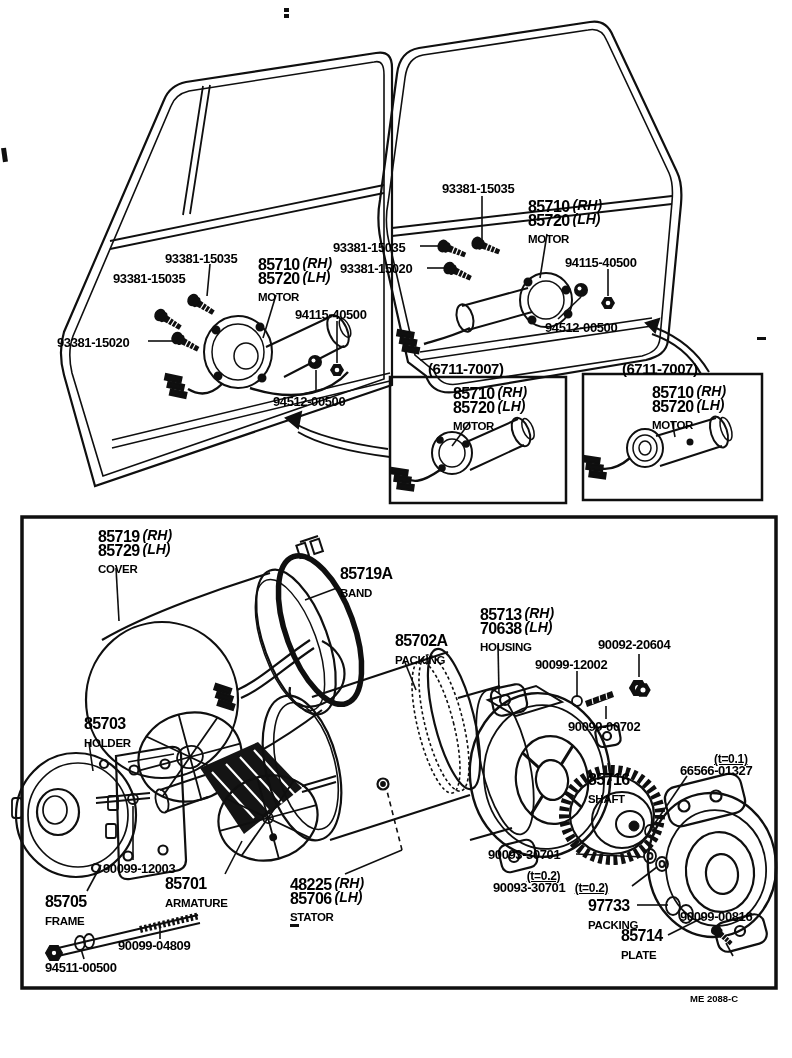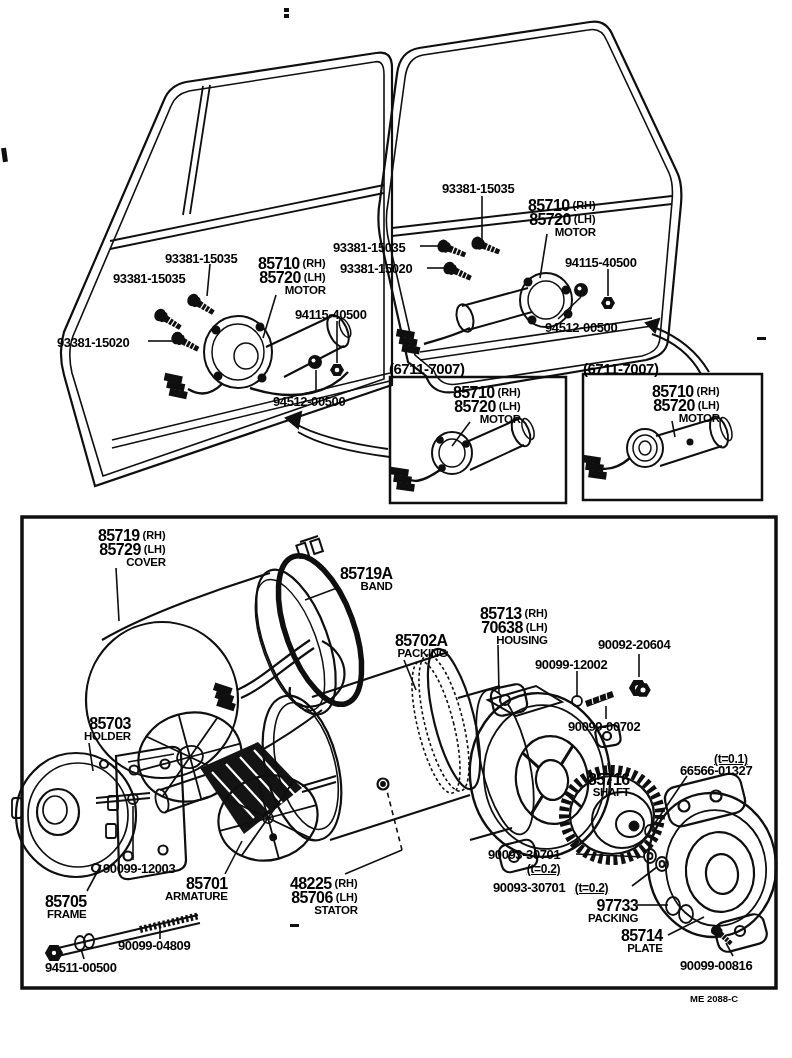--- a/index.html
+++ b/index.html
@@ -1,25 +1,25 @@
 <!DOCTYPE html>
 <html><head>
 <meta charset="utf-8">
 <style>
   html,body{margin:0;padding:0;background:#e8e8e8;}
   #page{position:relative;width:792px;height:1058px;background:#ffffff;overflow:hidden;
         font-family:"Liberation Sans", sans-serif;}
   #art{position:absolute;left:0;top:0;}
-  .lbl{position:absolute;color:#000;font-weight:bold;white-space:nowrap;line-height:1;text-align:right;}
+  .lbl{position:absolute;color:#000;font-weight:bold;white-space:nowrap;line-height:1;}
   .pn{font-size:13px;letter-spacing:-0.4px;}
   .row{display:block;height:14px;}
   .big{font-size:16px;letter-spacing:-0.6px;line-height:14px;}
-  .sfx{font-size:11px;margin-left:3px;vertical-align:2px;}
-  .word{display:block;font-size:11.5px;letter-spacing:-0.3px;margin-top:1px;}
-  .range{font-size:15px;letter-spacing:-0.5px;}
+  .sfx{font-size:14px;margin-left:3px;vertical-align:2px;font-style:italic;}
+  .word{display:block;font-size:11.5px;letter-spacing:-0.3px;margin-top:8px;}
+  .range{font-size:15px;letter-spacing:-0.5px;margin-left:39px;}
   .t{font-size:12px;letter-spacing:-0.3px;text-decoration:underline;}
   .tr{text-align:right;}
   .footer{font-size:9.5px;letter-spacing:0;}
 </style>
 </head>
 <body>
 
 <div id="page">
 
 <svg id="art" width="792" height="1058" viewBox="0 0 792 1058">
@@ -430,17 +430,17 @@
   <span class="t" style="margin-left:5px">(t=0.2)</span>
 </div>
 <div class="lbl" style="left:588px;top:898px">
   <span class="row"><span class="big">97733</span></span>
   <span class="word">PACKING</span>
 </div>
 <div class="lbl" style="left:621px;top:928px">
   <span class="row"><span class="big">85714</span></span>
   <span class="word">PLATE</span>
 </div>
-<div class="lbl pn" style="left:680px;top:959px">90099-00816</div>
+<div class="lbl pn" style="left:680px;top:910px">90099-00816</div>
 
 <div class="lbl footer" style="left:690px;top:994px">ME 2088-C</div>
 
 </div>
 
 </body></html>

